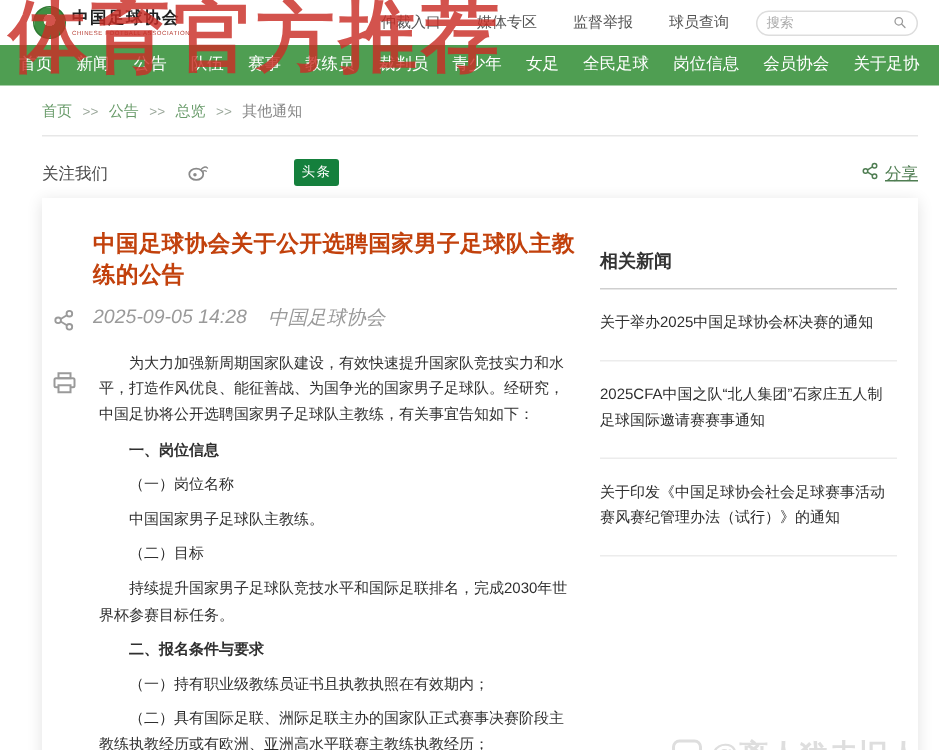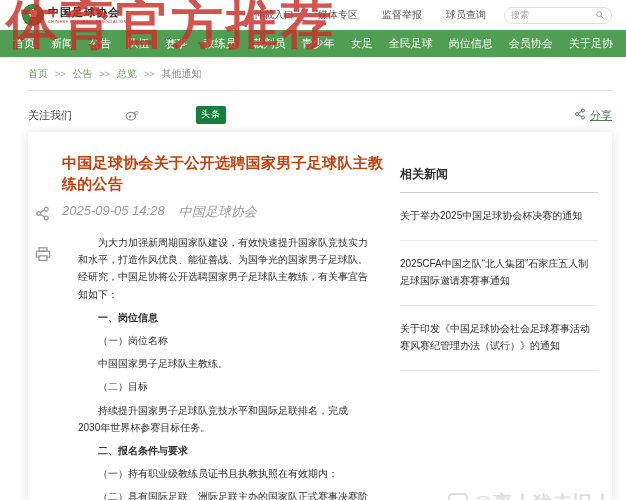--- a/index.html
+++ b/index.html
@@ -46,21 +46,21 @@
     font-size:11px; cursor:pointer;text-decoration:underline; }
   
   .card { margin:8px 14px 0 28px; background:#fff; box-shadow:0 1px 10px rgba(0,0,0,.12);
     padding:20px 14px 40px 34px; display:flex; gap:16px; position:relative; min-height:400px; }
   .tools { position:absolute; left:7px; top:74px; display:flex; flex-direction:column; gap:22px; }
   .tool { cursor:pointer; }
   .article { flex:1; min-width:0; }
   .article-title { font-size:15px; font-weight:bold; color:#c2410c; line-height:1.4; letter-spacing:.3px; }
   .article-meta { margin-top:9px; font-size:13px; color:#9a9a9a; display:flex; gap:14px;font-style:italic; }
   .article-body { margin-top:13px; }
-  .para { font-size:10px; line-height:1.72; color:#2f2f2f; text-indent:2em; margin:6px 16px; }
+  .para { font-size:10px; line-height:1.72; color:#2f2f2f; text-indent:2em; margin:6px 4px; }
   .para.t-heading { font-weight:bold; }
   
   .related { width:198px; flex:0 0 auto; margin-top:14px; }
   .related-title { font-size:12px; font-weight:bold; color:#333; padding-bottom:9px;
     border-bottom:1px solid #cfcfcf; }
   .related-item { display:block; font-size:10px; color:#2e2e2e; line-height:1.7;
     padding:14px 0 16px; border-bottom:1px solid #ececec; text-decoration:none; cursor:pointer; }
   
   .watermark-red { position:absolute; left:6px; top:-10px; z-index:50;
     font-family:"DejaVu Serif", serif; font-weight:bold; font-size:52px;

